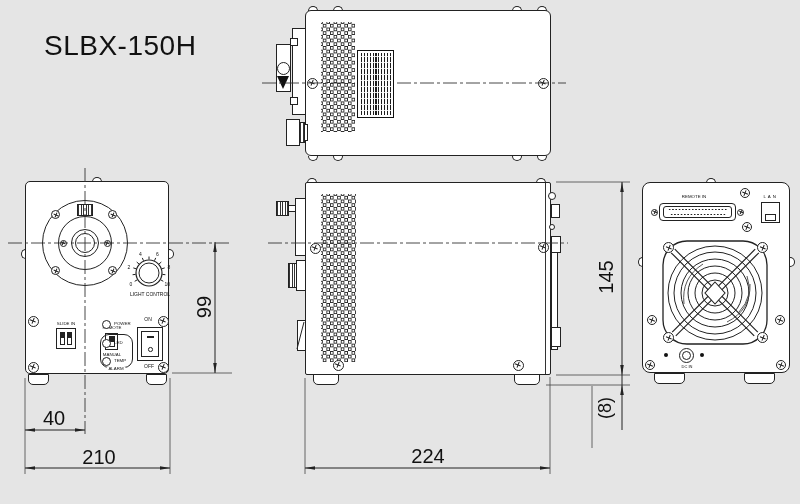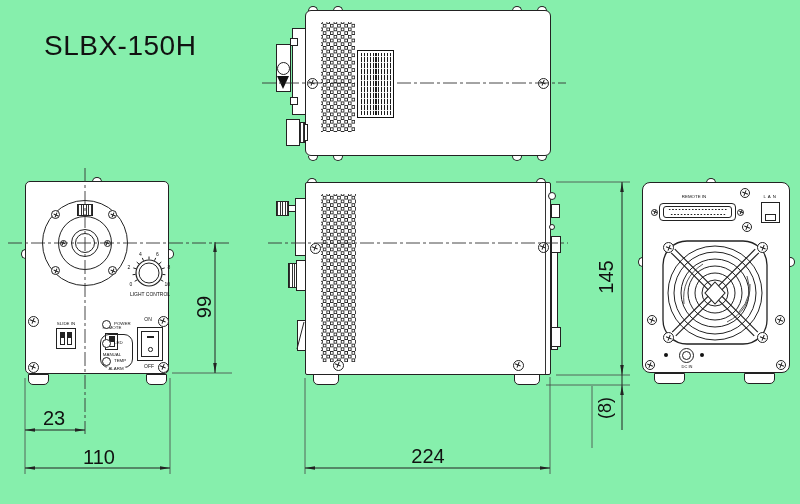--- a/index.html
+++ b/index.html
@@ -1,16 +1,16 @@
 <!DOCTYPE html>
 <html><head>
 <meta charset="utf-8">
 <style>
   html,body{margin:0;padding:0;background:#fff;}
-  .canvas{position:relative;width:800px;height:504px;background:#86efac;overflow:hidden;
+  .canvas{position:relative;width:800px;height:504px;background:#e5e5e5;overflow:hidden;
           font-family:"Liberation Sans",sans-serif;color:#111;text-decoration:underline;}
   .abs{position:absolute;box-sizing:border-box;}
   .box{position:absolute;box-sizing:border-box;background:#fff;border:1.3px solid #222;}
   .nofill{background:transparent;}
   .circ{border-radius:50%;}
   .screw{position:absolute;box-sizing:border-box;border:1.1px solid #222;border-radius:50%;background:#fff;}
   .screw::before,.screw::after{content:"";position:absolute;left:50%;top:50%;background:#222;}
   .screw::before{width:72%;height:1px;transform:translate(-50%,-50%) rotate(22deg);}
   .screw::after{width:1px;height:72%;transform:translate(-50%,-50%) rotate(22deg);}
   .lamp{position:absolute;box-sizing:border-box;width:9px;height:9px;border:1.2px solid #222;border-radius:50%;background:#fff;}
@@ -246,22 +246,22 @@
     <div class="screw" style="left:645px;top:360px;width:10px;height:10px;"></div>
     <div class="screw" style="left:776px;top:360px;width:10px;height:10px;"></div>
 
     <div class="abs circ" style="left:664px;top:353px;width:4px;height:4px;background:#111;border-radius:50%;"></div>
     <div class="box circ" style="left:679px;top:348px;width:15px;height:15px;border-width:1.4px;"></div>
     <div class="box circ" style="left:682px;top:351px;width:9px;height:9px;border-width:1px;"></div>
     <div class="abs circ" style="left:700px;top:353px;width:4px;height:4px;background:#111;border-radius:50%;"></div>
     <div class="tiny" style="left:687px;top:367px;transform:translate(-50%,-50%) scale(0.5);">DC IN</div>
   </div>
 
-  <div class="dim" style="left:54px;top:418px;">23</div>
-  <div class="dim" style="left:99px;top:457px;">110</div>
+  <div class="dim" style="left:54px;top:418px;">40</div>
+  <div class="dim" style="left:99px;top:457px;">210</div>
   <div class="dim" style="left:428px;top:456px;">224</div>
   <div class="dim rot" style="left:204px;top:307px;">99</div>
   <div class="dim rot" style="left:606px;top:277px;">145</div>
   <div class="dim rot" style="left:605px;top:408px;font-size:18px;">(8)</div>
 
   <svg style="left:0;top:0;width:800px;height:504px;pointer-events:none;" viewBox="0 0 800 504">
 
     <g stroke="#333" stroke-width="0.9" stroke-dasharray="14 3 3 3" fill="none">
       <line x1="8" y1="243" x2="232" y2="243"></line>
       <line x1="268" y1="243" x2="568" y2="243"></line>

